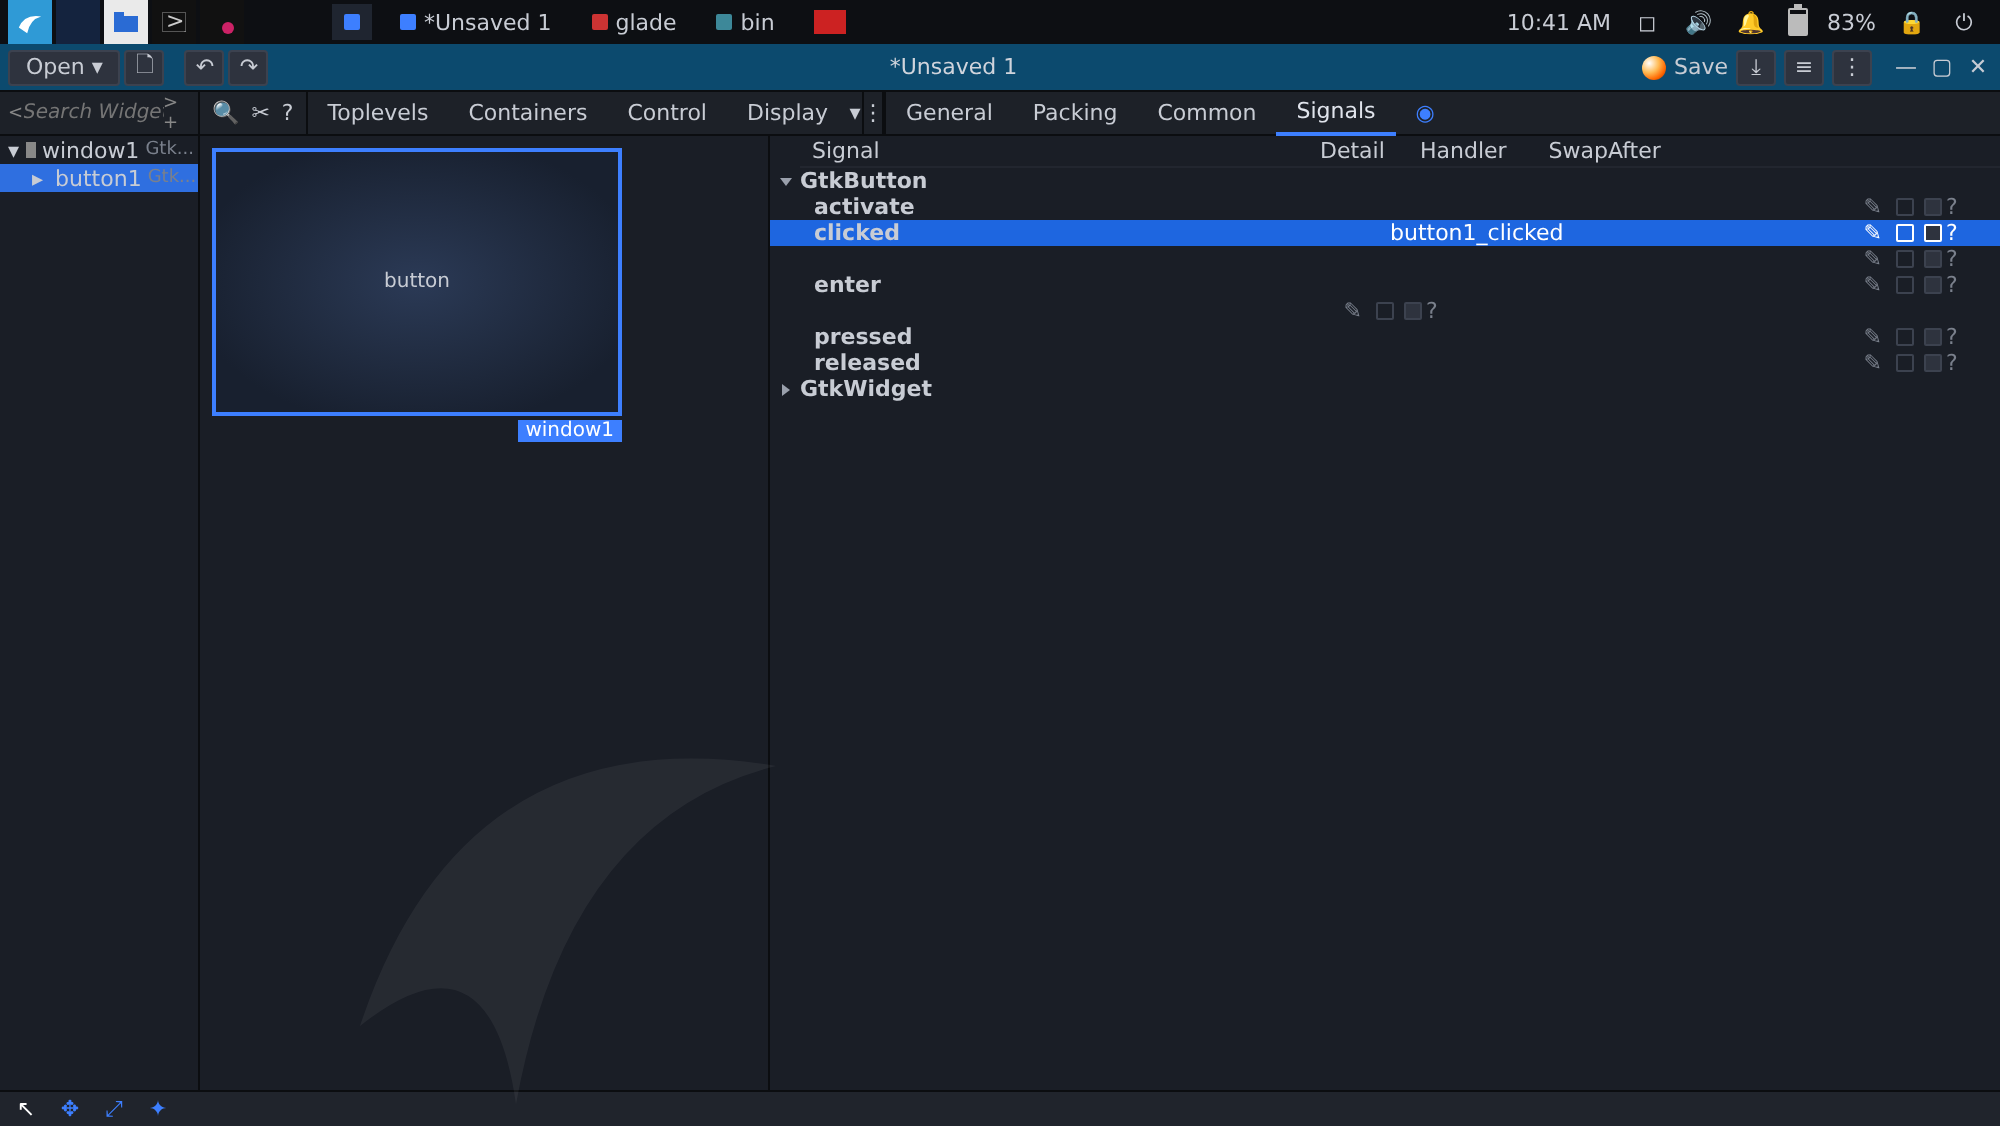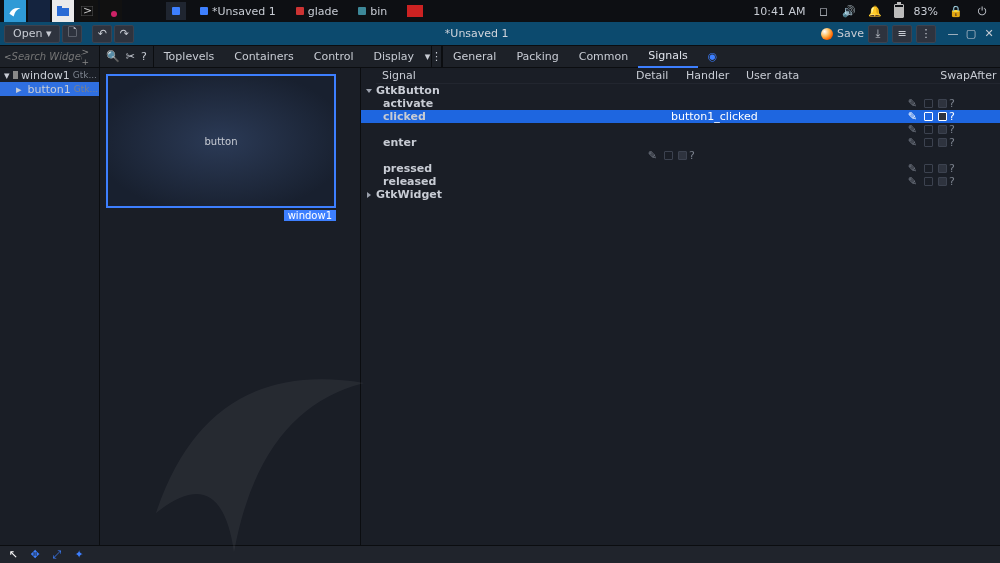--- a/index.html
+++ b/index.html
@@ -50,21 +50,21 @@
 .proprow .tab{padding:0 10px;height:22px;display:flex;align-items:center;cursor:pointer;}
 .proprow .tab.active{border-bottom:2px solid #3d7fff;color:#e0e4ec;}
 
 
 .cols{display:flex;height:calc(563px - 22px - 24px - 22px - 18px);}
 .treecol{width:100px;background:#1a1e26;border-right:1px solid #0b0d10;position:relative;}
 .treecol .row{display:flex;align-items:center;height:14px;padding-left:4px;gap:3px;font-size:10px;}
 .treecol .row.sel{background:#2f6fe0;color:#fff;}
 .treecol .row .arr{width:8px;}
 .preview{width:285px;background:#1a1e26;border-right:1px solid #0b0d10;position:relative;}
-.prev-stage{margin:6px 6px;width:230px;height:134px;border:2px solid #3d7fff;background:radial-gradient(ellipse at 50% 50%, #2b3a56 0%, #18202f 80%);position:relative;}
+.prev-stage{margin:6px 6px;width:205px;height:134px;border:2px solid #3d7fff;background:radial-gradient(ellipse at 50% 50%, #2b3a56 0%, #18202f 80%);position:relative;}
 .prev-stage .btnlabel{position:absolute;left:50%;top:50%;transform:translate(-50%,-50%);font-size:10px;}
 .prev-stage .winlabel{position:absolute;right:-2px;bottom:-15px;background:#3d7fff;color:#fff;font-size:10px;padding:0 4px;}
 
 .signalspanel{flex:1;display:flex;flex-direction:column;}
 .sig-headrow{height:16px;display:flex;align-items:center;color:#9aa0ac;font-size:10px;border-bottom:1px solid #22262f;margin-left:15px;}
 .sig-headrow .colSignal{width:260px;padding-left:6px;}
 .sig-headrow .colDetail{width:50px;}
 .sig-headrow .colHandler{width:60px;}
 .sig-headrow .colUser{width:190px;}
 .sig-headrow .colSwap{width:34px;text-align:right;}
@@ -237,21 +237,20 @@
     <svg class="dragon" viewBox="0 0 100 100">
         <path d="M10 80 Q30 20 90 30 Q50 40 40 95 Q35 60 10 80" fill="#fff"></path>
       </svg>
   </div>
 
   <div class="signalspanel">
     <div class="sig-headrow">
       <div class="colSignal">Signal</div>
       <div class="colDetail">Detail</div>
       <div class="colHandler">Handler</div>
-      <div class="colUser">User data</div>
       <div class="colSwap">Swap</div>
       <div class="colAfter">After</div>
     </div>
     <div id="sig-body">
         <div class="sigrow">
           <div class="name">
             <span class="tri open"></span>
             <b>GtkButton</b>
           </div>
         </div>

